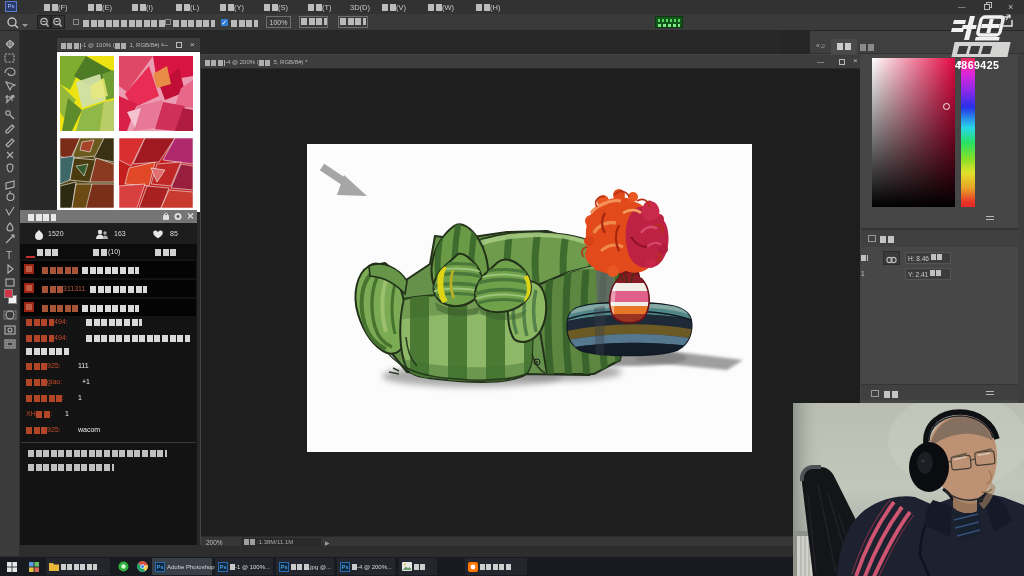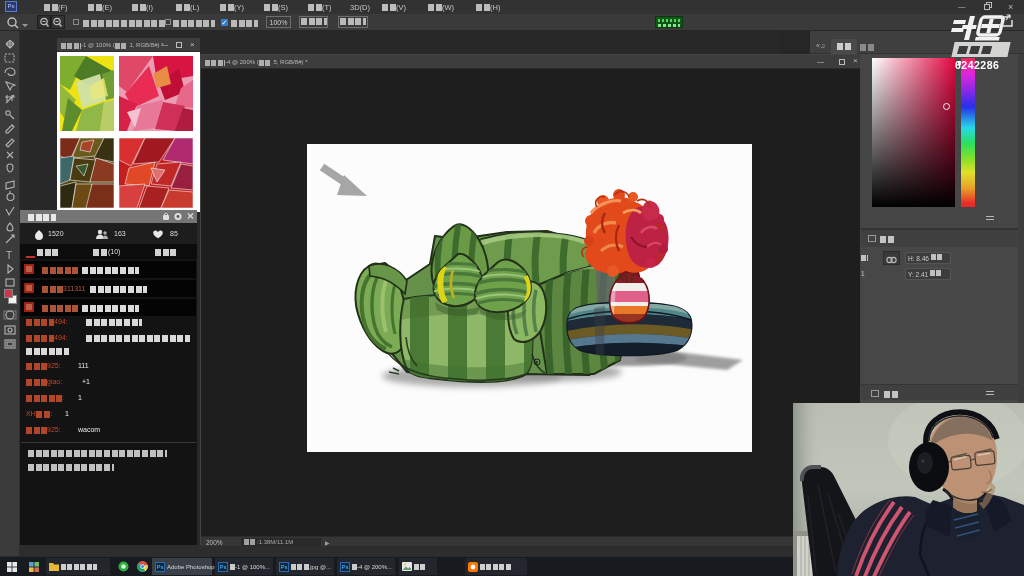--- a/index.html
+++ b/index.html
@@ -435,21 +435,21 @@
   <g fill="#3c3c3c" transform="skewX(-16)">
    <rect x="25" y="34" width="9" height="8"></rect>
    <rect x="37" y="34" width="9" height="8"></rect>
    <rect x="49" y="34" width="9" height="8"></rect>
   </g>
   <g stroke="#e8e8e8" stroke-width="1.4" fill="none">
    <path d="M64 5h-6v9h10V8"></path>
    <path d="M62 8l4-5M66 3h-3.2M66 3v3.2" stroke-width="1.2"></path>
   </g>
  </svg>
- <div class="abs" style="left:11px;top:47px;color:#fff;font-size:10.5px;font-weight:bold;letter-spacing:.5px">6242286</div>
+ <div class="abs" style="left:11px;top:47px;color:#fff;font-size:10.5px;font-weight:bold;letter-spacing:.5px">4869425</div>
 </div>
 <div class="abs" id="taskbar">
  <svg class="abs" style="left:7px;top:5px" width="10" height="10" viewBox="0 0 10 10">
       <g fill="#e8e8e8">
         <rect width="4.6" height="4.6"></rect>
         <rect x="5.4" width="4.6" height="4.6"></rect>
         <rect y="5.4" width="4.6" height="4.6"></rect>
         <rect x="5.4" y="5.4" width="4.6" height="4.6"></rect>
       </g>
     </svg>

